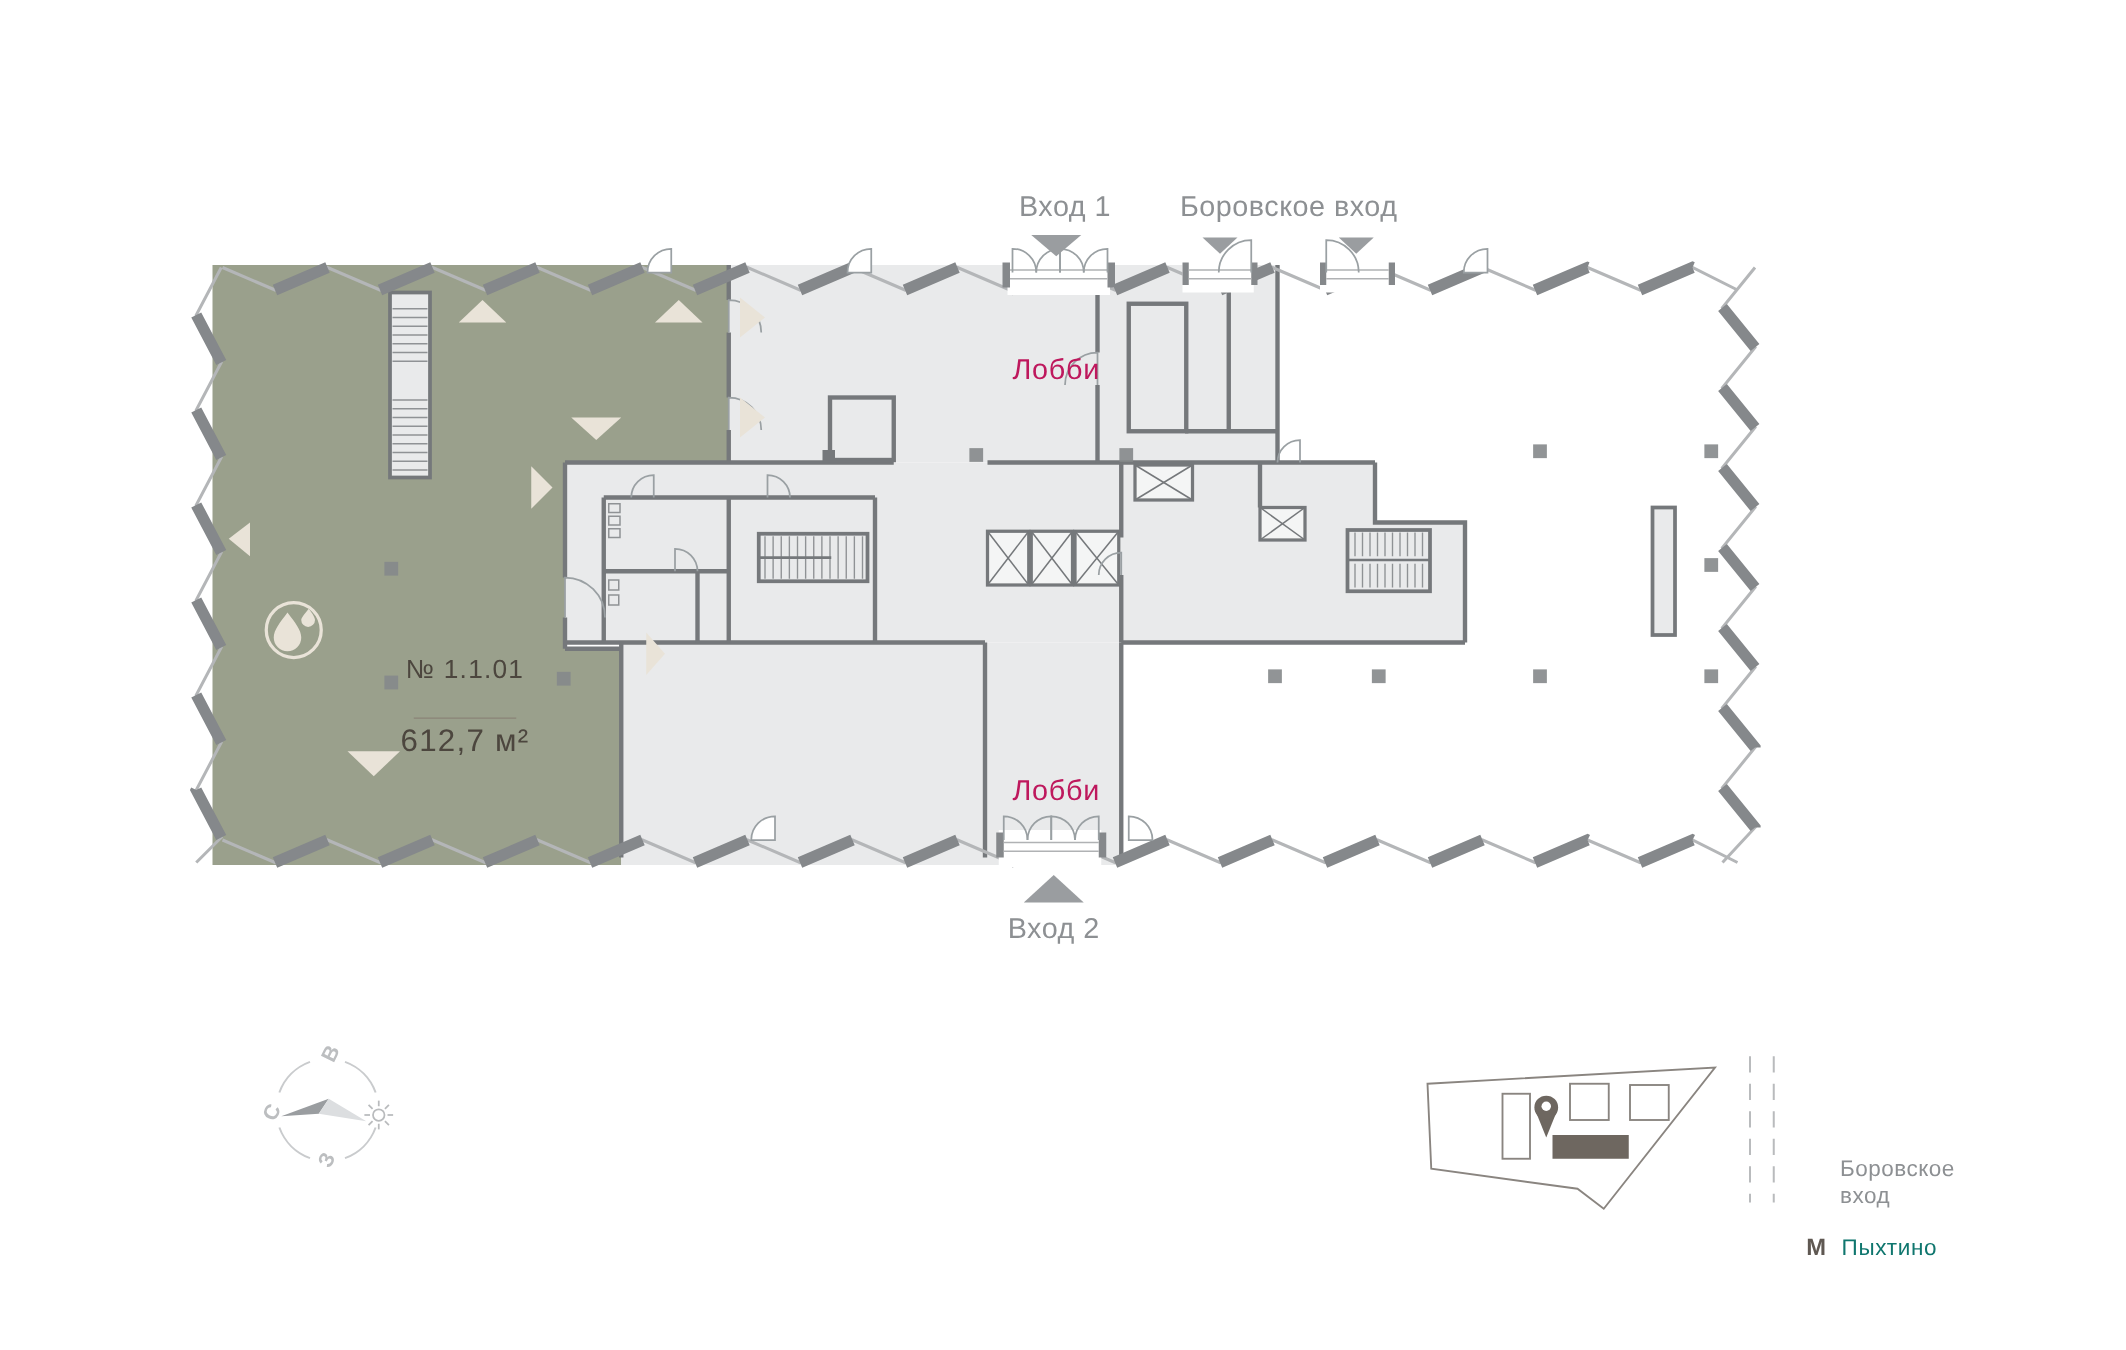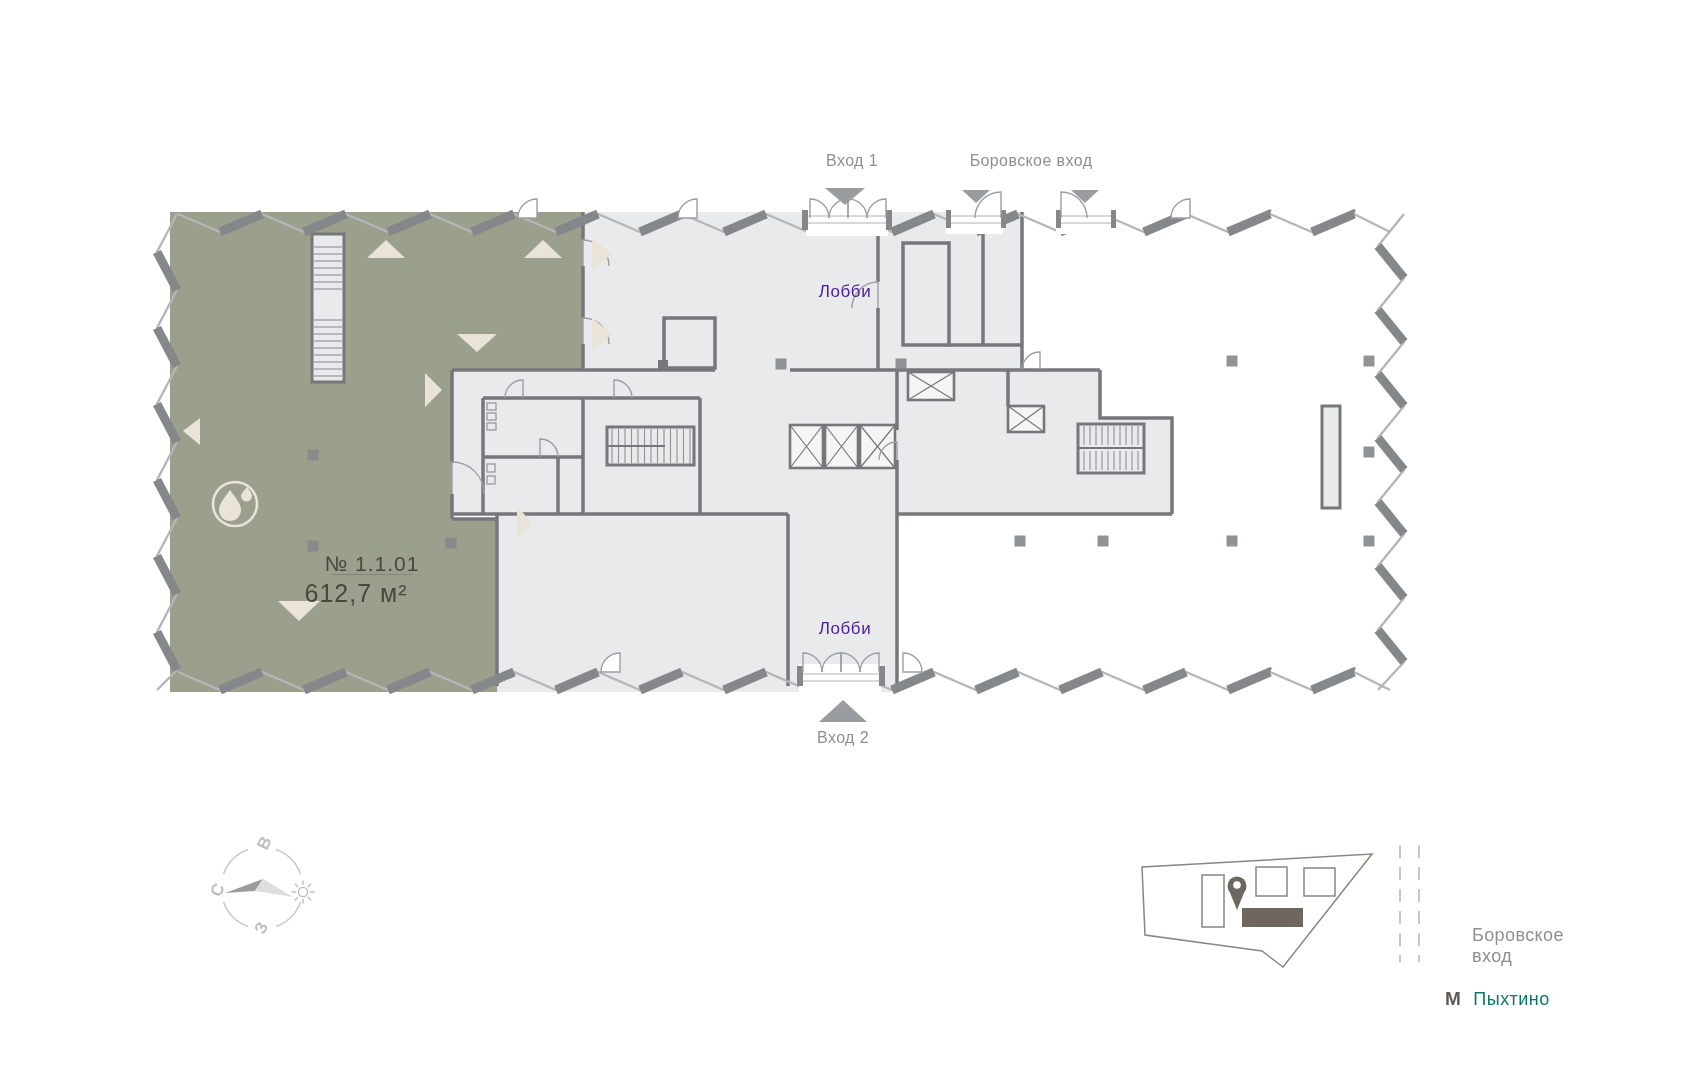--- a/index.html
+++ b/index.html
@@ -1,21 +1,21 @@
 <!DOCTYPE html>
 <html><head>
 <meta charset="utf-8">
 <style>
   html,body{margin:0;padding:0;background:#fff}
   .stage{position:relative;width:1701px;height:1080px;background:#fff;
          font-family:"Liberation Sans",sans-serif;overflow:hidden}
   svg{position:absolute;left:0;top:0}
-  .lbl{position:absolute;color:#8d9093;letter-spacing:.4px;white-space:nowrap;font-size:16px}
+  .lbl{position:absolute;color:#8d9093;letter-spacing:.4px;white-space:nowrap;font-size:23px}
   .c{transform:translateX(-50%)}
-  .lobby{color:#4c1d95;font-size:17px;letter-spacing:.6px}
+  .lobby{color:#be185d;font-size:23px;letter-spacing:.6px}
   .unit-t{color:#4c463e;letter-spacing:1px}
   .rule{position:absolute;height:1px;background:#8a8377}
   .rot{transform:translate(-50%,-50%) rotate(-64deg);color:#bcbec0;font-weight:bold;font-size:17px}
   .road{font-size:18px;line-height:21px;color:#8d9093}
   .metro-m{color:#5f5852;font-weight:bold;font-size:19px}
   .metro-n{color:#0f766e;font-size:18px;letter-spacing:.5px}
 </style>
 </head>
 <body>
 
@@ -284,23 +284,23 @@
   </g>
 </svg>
 
 <div class="lbl c" style="left:852px;top:152px">Вход 1</div>
 <div class="lbl c" style="left:1031px;top:152px">Боровское вход</div>
 <div class="lbl c lobby" style="left:845px;top:282px">Лобби</div>
 <div class="lbl c lobby" style="left:845px;top:619px">Лобби</div>
 <div class="lbl c" style="left:843px;top:729px">Вход 2</div>
 
 <div>
-  <div class="lbl c unit-t" style="left:372px;top:552px;font-size:21px">№ 1.1.01</div>
+  <div class="lbl c unit-t" style="left:372px;top:524px;font-size:21px">№ 1.1.01</div>
   <div class="rule" style="left:331px;top:574px;width:82px"></div>
-  <div class="lbl c unit-t" style="left:356px;top:579px;font-size:25px">612,7 м²</div>
+  <div class="lbl c unit-t" style="left:372px;top:579px;font-size:25px">612,7 м²</div>
 </div>
 
 <div class="lbl rot" style="left:265px;top:843px">В</div>
 <div class="lbl rot" style="left:218px;top:890px">С</div>
 <div class="lbl rot" style="left:262px;top:928px">З</div>
 
 <div class="lbl road" style="left:1472px;top:925px">
   <div>Боровское</div>
   <div>вход</div>
 </div>

